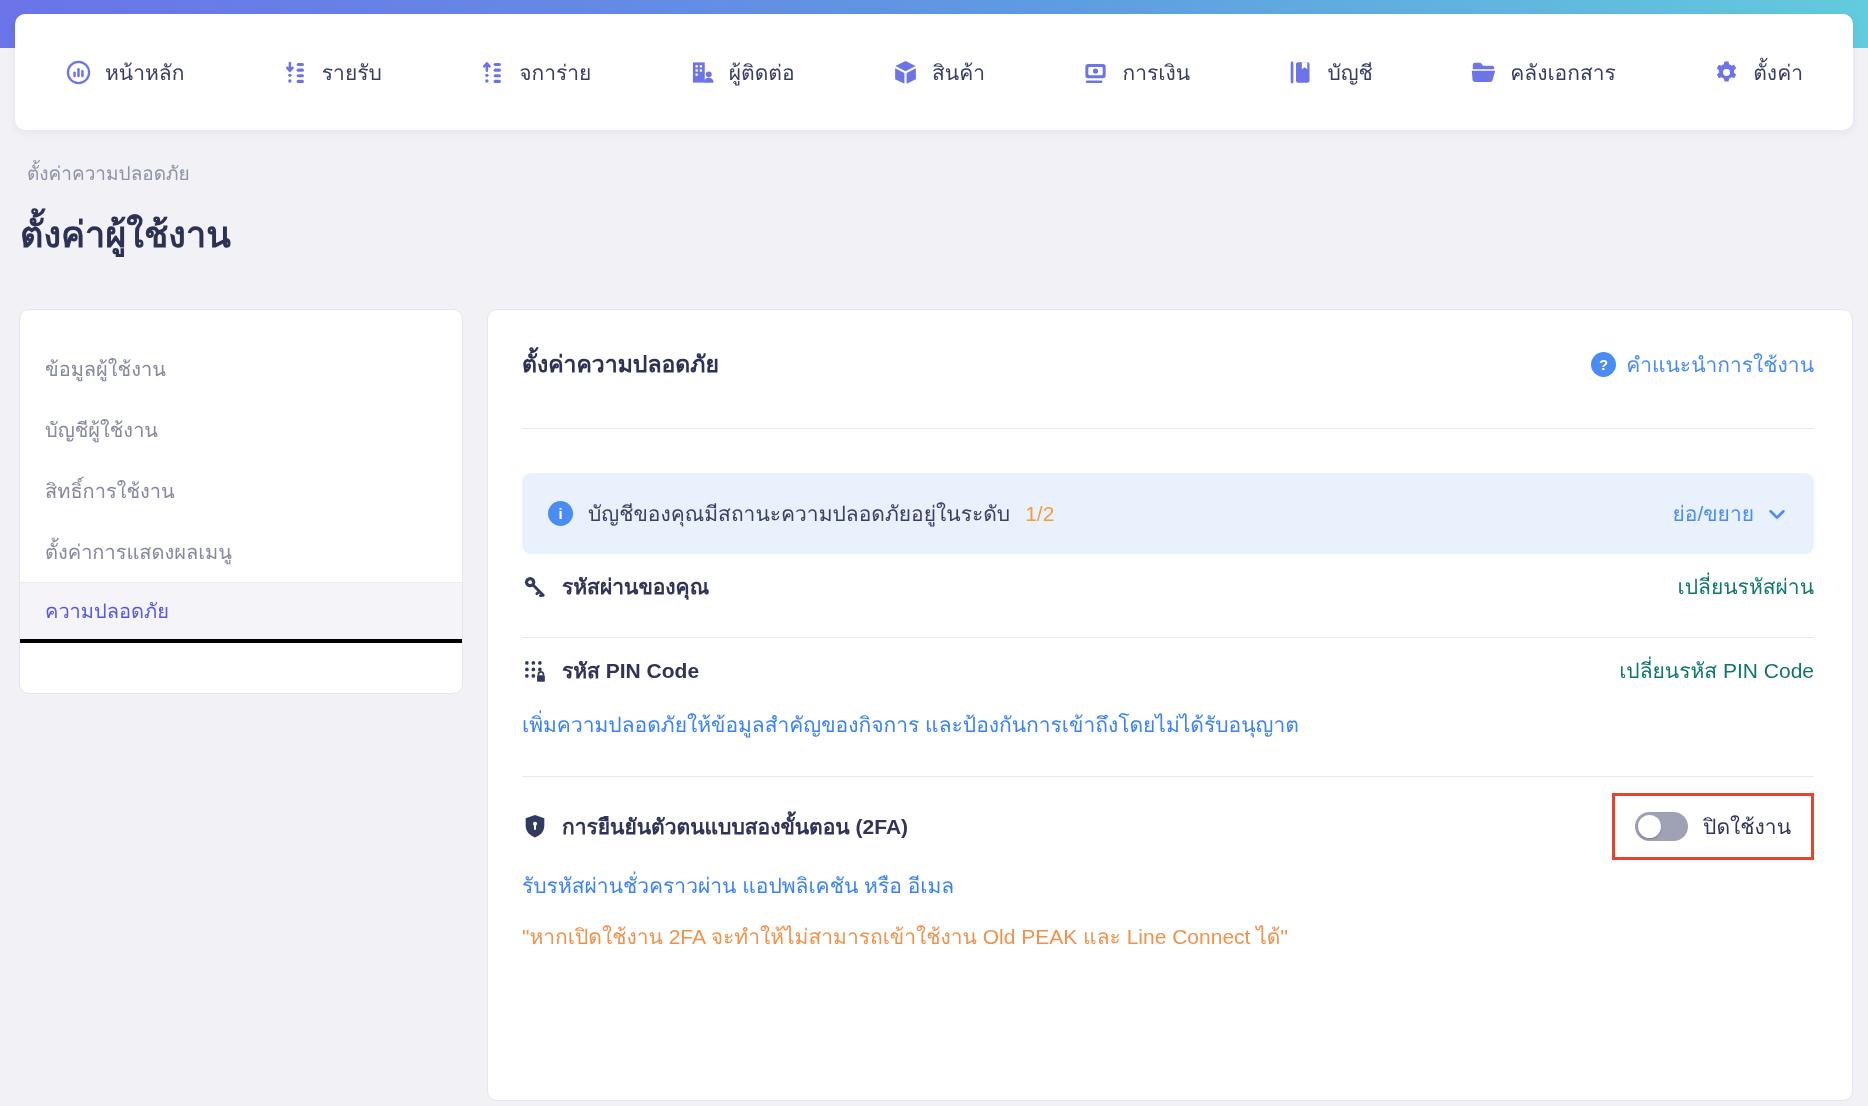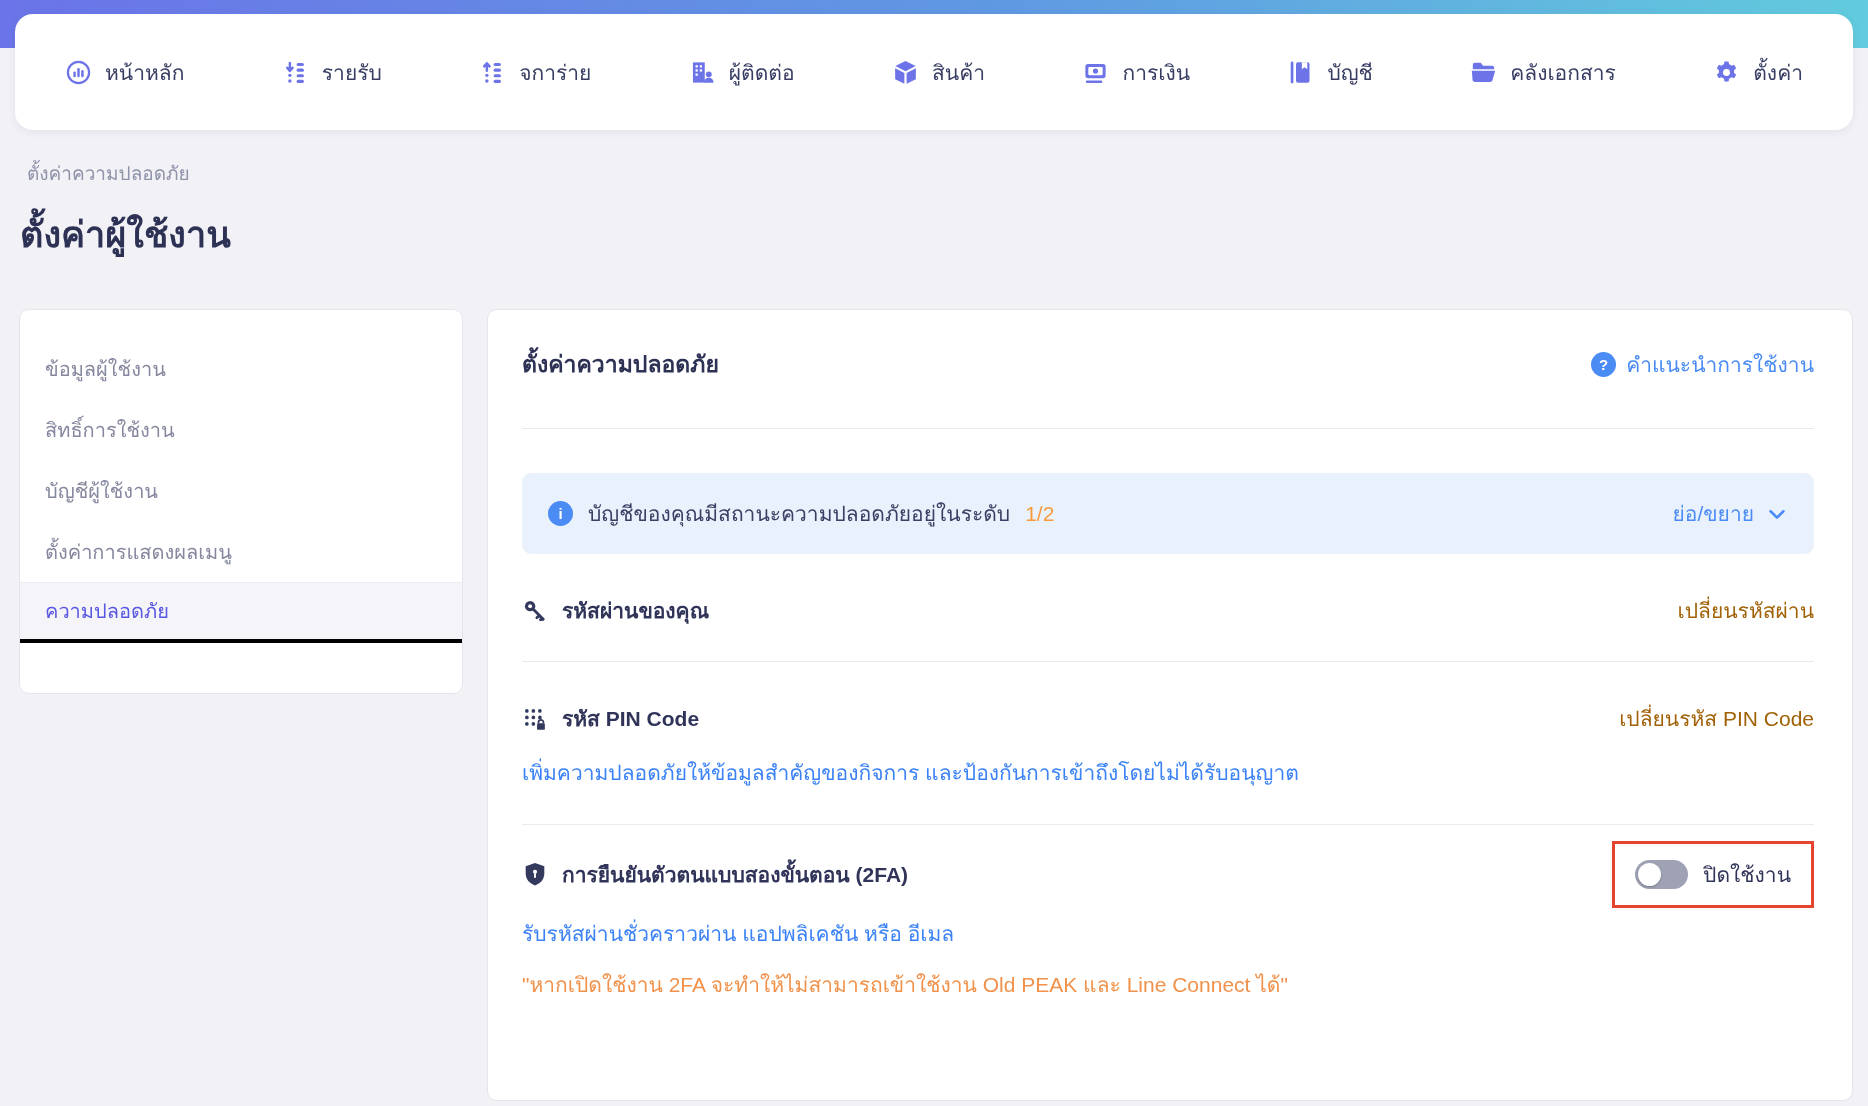--- a/index.html
+++ b/index.html
@@ -9,21 +9,21 @@
     background: #f1f1f6;
     color: #34395e;
     position: relative;
   }
   .top-gradient {
     position: absolute; top: 0; left: 0; right: 0; height: 48px;
     background: linear-gradient(90deg, #6b74e8 0%, #5f9ae2 55%, #62cbdd 100%);
   }
   .navbar {
     position: relative; margin: 14px 15px 0 15px; height 116px;
-    height: 116px; background: #ffffff; border-radius: 18px;
+    height: 116px; background: #ffffff; border-radius: 10px;
     box-shadow: 0 2px 8px rgba(60,64,110,0.08);
     display: flex; align-items: center; justify-content: space-between;
     padding: 0 50px;
   }
   .nav-item { display: flex; align-items: center; gap: 13px; cursor: pointer; }
   .nav-icon { width: 27px; height: 27px; color: #6d74e8; display: flex; align-items: center; justify-content: center; }
   .nav-icon svg { width: 100%; height: 100%; }
   .nav-label { font-size: 21px; color: #383d63; }
 
   .breadcrumb { margin: 28px 0 0 27px; font-size: 19px; color: #8f93a9; cursor: pointer; }
@@ -61,25 +61,25 @@
 
   .banner {
     margin-top: 44px; background: #e9f1fc; border-radius: 9px;
     padding: 24px 26px; display: flex; align-items: center; justify-content: space-between;
   }
   .banner-left { display: flex; align-items: center; gap: 15px; font-size: 21px; color: #3a3f63; }
   .banner-level { color: #f79b3d; }
   .banner-collapse { display: flex; align-items: center; gap: 12px; color: #4a8bf4; font-size: 21px; cursor: pointer; }
   .chevron svg { width: 22px; height: 22px; display: block; }
 
-  .sec-row { margin-top: 40px; display: flex; align-items: center; justify-content: space-between; }
+  .sec-row { margin-top: 16px; display: flex; align-items: center; justify-content: space-between; }
   .sec-title { display: flex; align-items: center; gap: 14px; font-size: 21px; font-weight: bold; color: #303459; }
   .sec-icon { width: 26px; height: 26px; color: #343a5e; }
   .sec-icon svg { width: 100%; height: 100%; }
-  .sec-link { color: #a16207; font-size: 21px; cursor: pointer; }
+  .sec-link { color: #0f766e; font-size: 21px; cursor: pointer; }
   .sec-desc { margin-top: 22px; font-size: 21px; color: #3b82f6; line-height: 1.55; }
   .divider.tight { margin-top: 34px; }
 
   .twofa-row { margin-top: 16px; display: flex; align-items: center; justify-content: space-between; }
   .twofa-highlight {
     border: 3px solid #e5452f; padding: 14px 20px;
     display: flex; align-items: center; gap: 15px;
   }
   .toggle {
     width: 53px; height: 29px; border-radius: 15px; background: #9fa2b4;
@@ -203,22 +203,22 @@
   </div>
 </nav>
 
 <div class="breadcrumb">ตั้งค่าความปลอดภัย</div>
 <h1 class="page-title">ตั้งค่าผู้ใช้งาน</h1>
 
 <div class="content">
 
   <aside class="sidebar">
     <div class="side-item">ข้อมูลผู้ใช้งาน</div>
+    <div class="side-item">บัญชีผู้ใช้งาน</div>
     <div class="side-item">สิทธิ์การใช้งาน</div>
-    <div class="side-item">บัญชีผู้ใช้งาน</div>
     <div class="side-item">ตั้งค่าการแสดงผลเมนู</div>
     <div class="side-item selected">ความปลอดภัย</div>
   </aside>
 
   <section class="main-card">
 
     <div class="panel-header">
       <div class="panel-title">ตั้งค่าความปลอดภัย</div>
       <div class="help-link">
         <span class="circle-badge">?</span>

